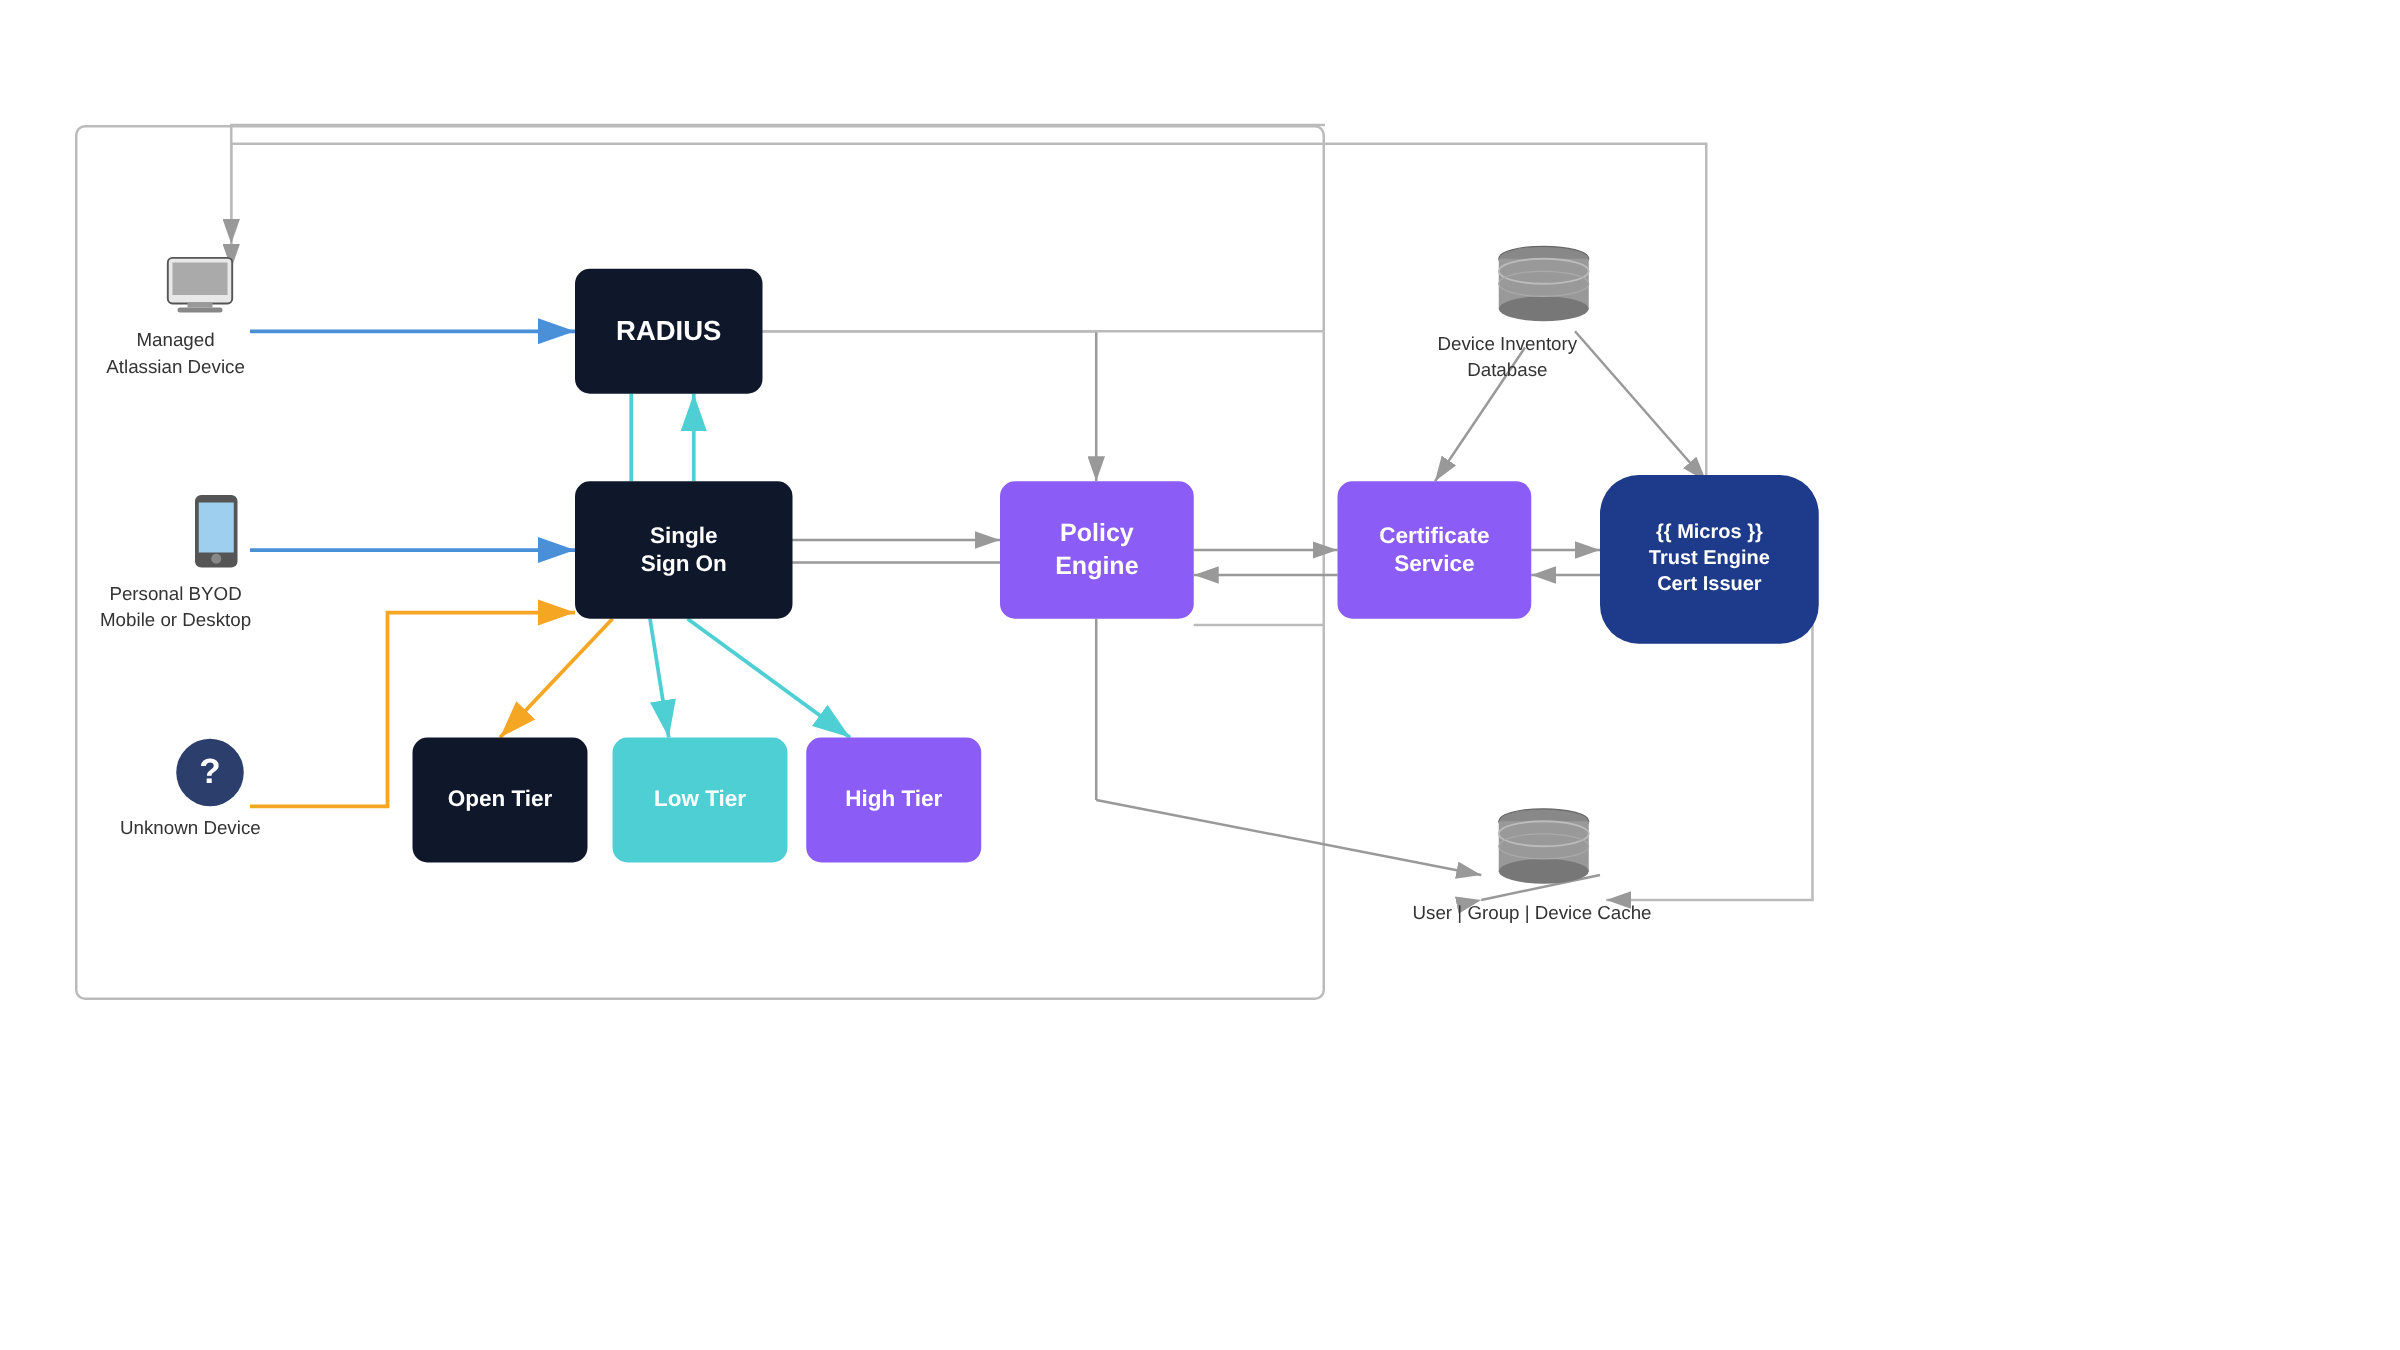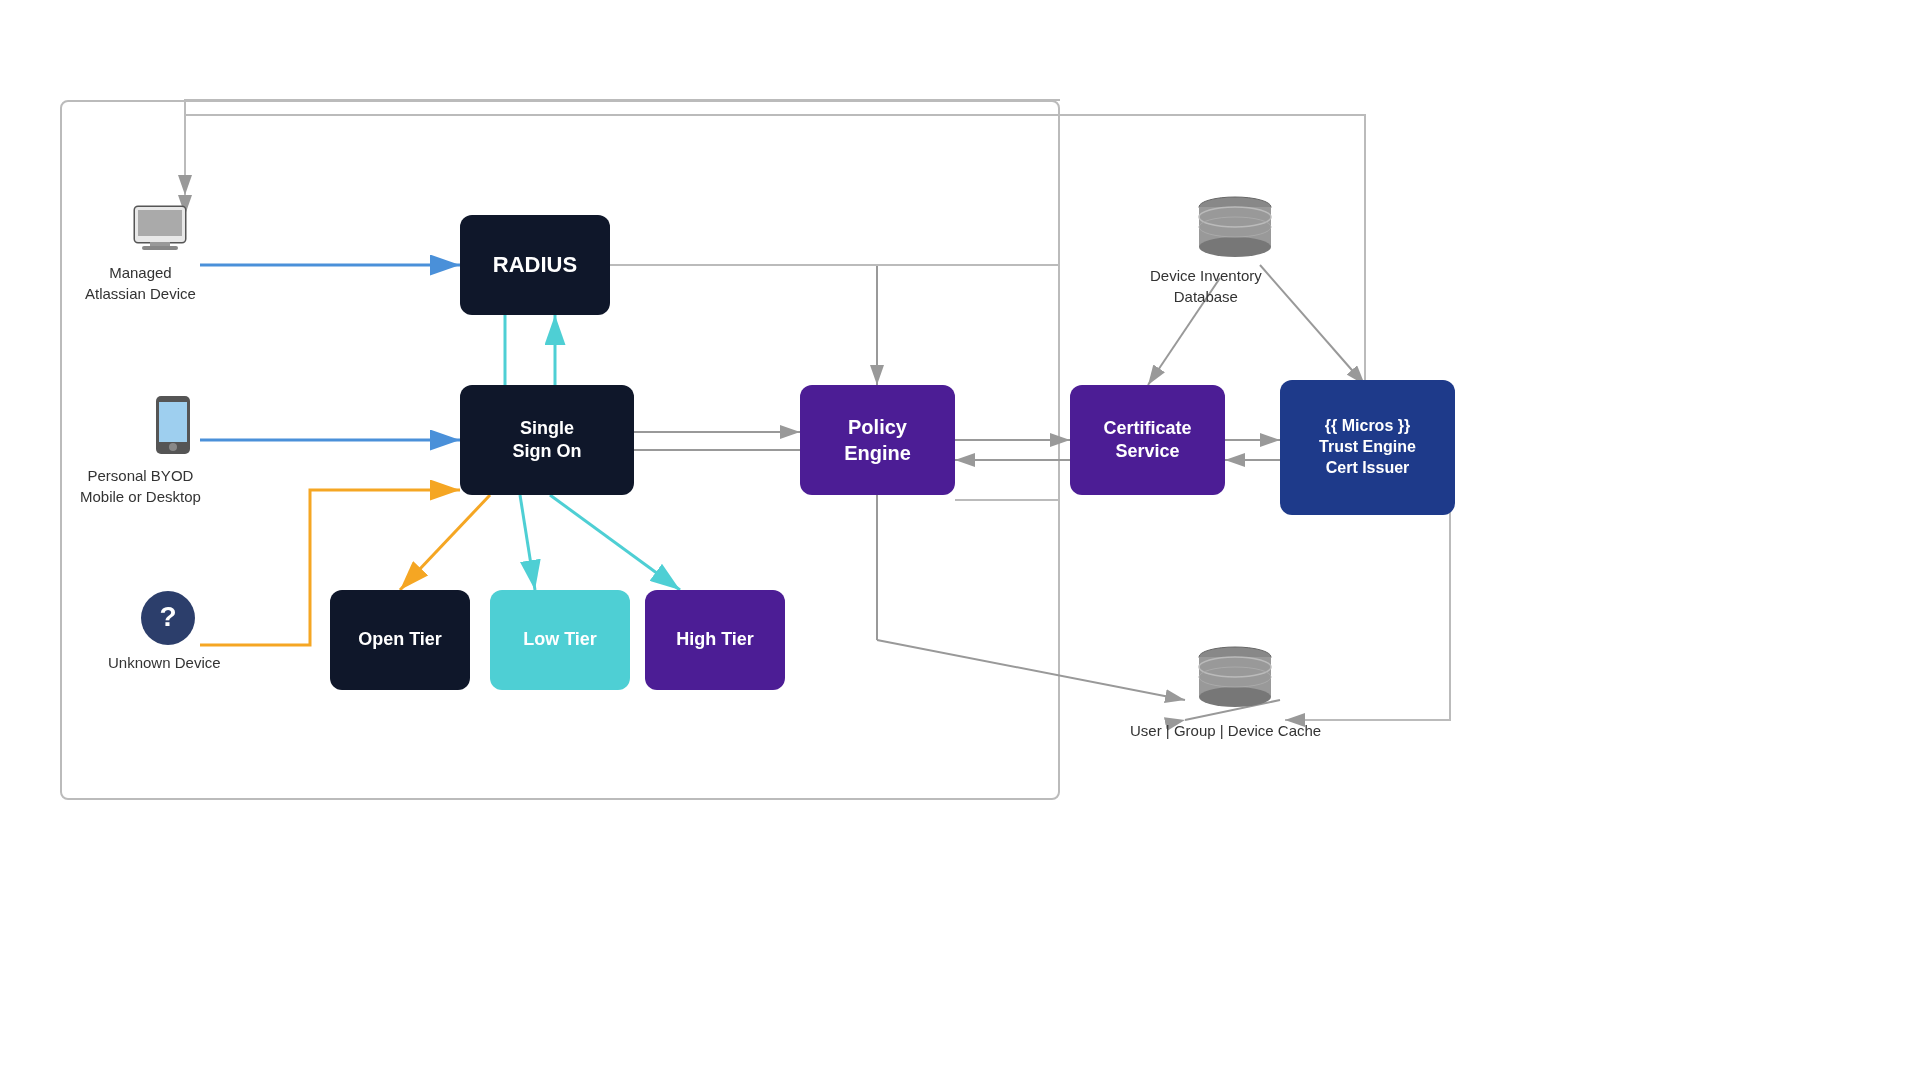--- a/index.html
+++ b/index.html
@@ -30,22 +30,22 @@
       justify-content: center;
       text-align: center;
       border-radius: 12px;
       font-weight: 600;
       font-size: 18px;
       color: #fff;
       line-height: 1.3;
     }
     .node-orange { background: #0f172a; }
     .node-cyan { background: #4ECFD4; }
-    .node-blue { background: #4c1d95; }
-    .node-dark-blue { background: #1E3A8A; }
+    .node-blue { background: #8b5cf6; }
+    .node-dark-blue { background: #1E3A8A; border-radius: 31px; }
 
     .device-label {
       position: absolute;
       text-align: center;
       font-size: 15px;
       color: #333;
       font-weight: 400;
       line-height: 1.4;
     }
 
@@ -162,21 +162,21 @@
   <div class="device-label" style="left:80px; top:465px;">
     <span>Personal BYOD<br>Mobile or Desktop</span>
   </div>
 
   <div style="position:absolute; left:138px; top:588px; width:60px; height:60px; display:flex; align-items:center; justify-content:center;">
     <svg width="56" height="56" viewBox="0 0 56 56">
       <circle cx="28" cy="28" r="27" fill="#2C3E6B"></circle>
       <text x="28" y="36" text-anchor="middle" font-size="28" font-weight="bold" fill="white">?</text>
     </svg>
   </div>
-  <div class="device-label" style="left:108px; top:652px;">
+  <div class="device-label" style="left:96px; top:652px;">
     <span>Unknown Device</span>
   </div>
 
   <div class="node node-orange" style="left:460px; top:215px; width:150px; height:100px; font-size:22px;">
     <span>RADIUS</span>
   </div>
 
   <div class="node node-orange" style="left:460px; top:385px; width:174px; height:110px; font-size:18px;">
     <span>Single<br>Sign On</span>
   </div>

